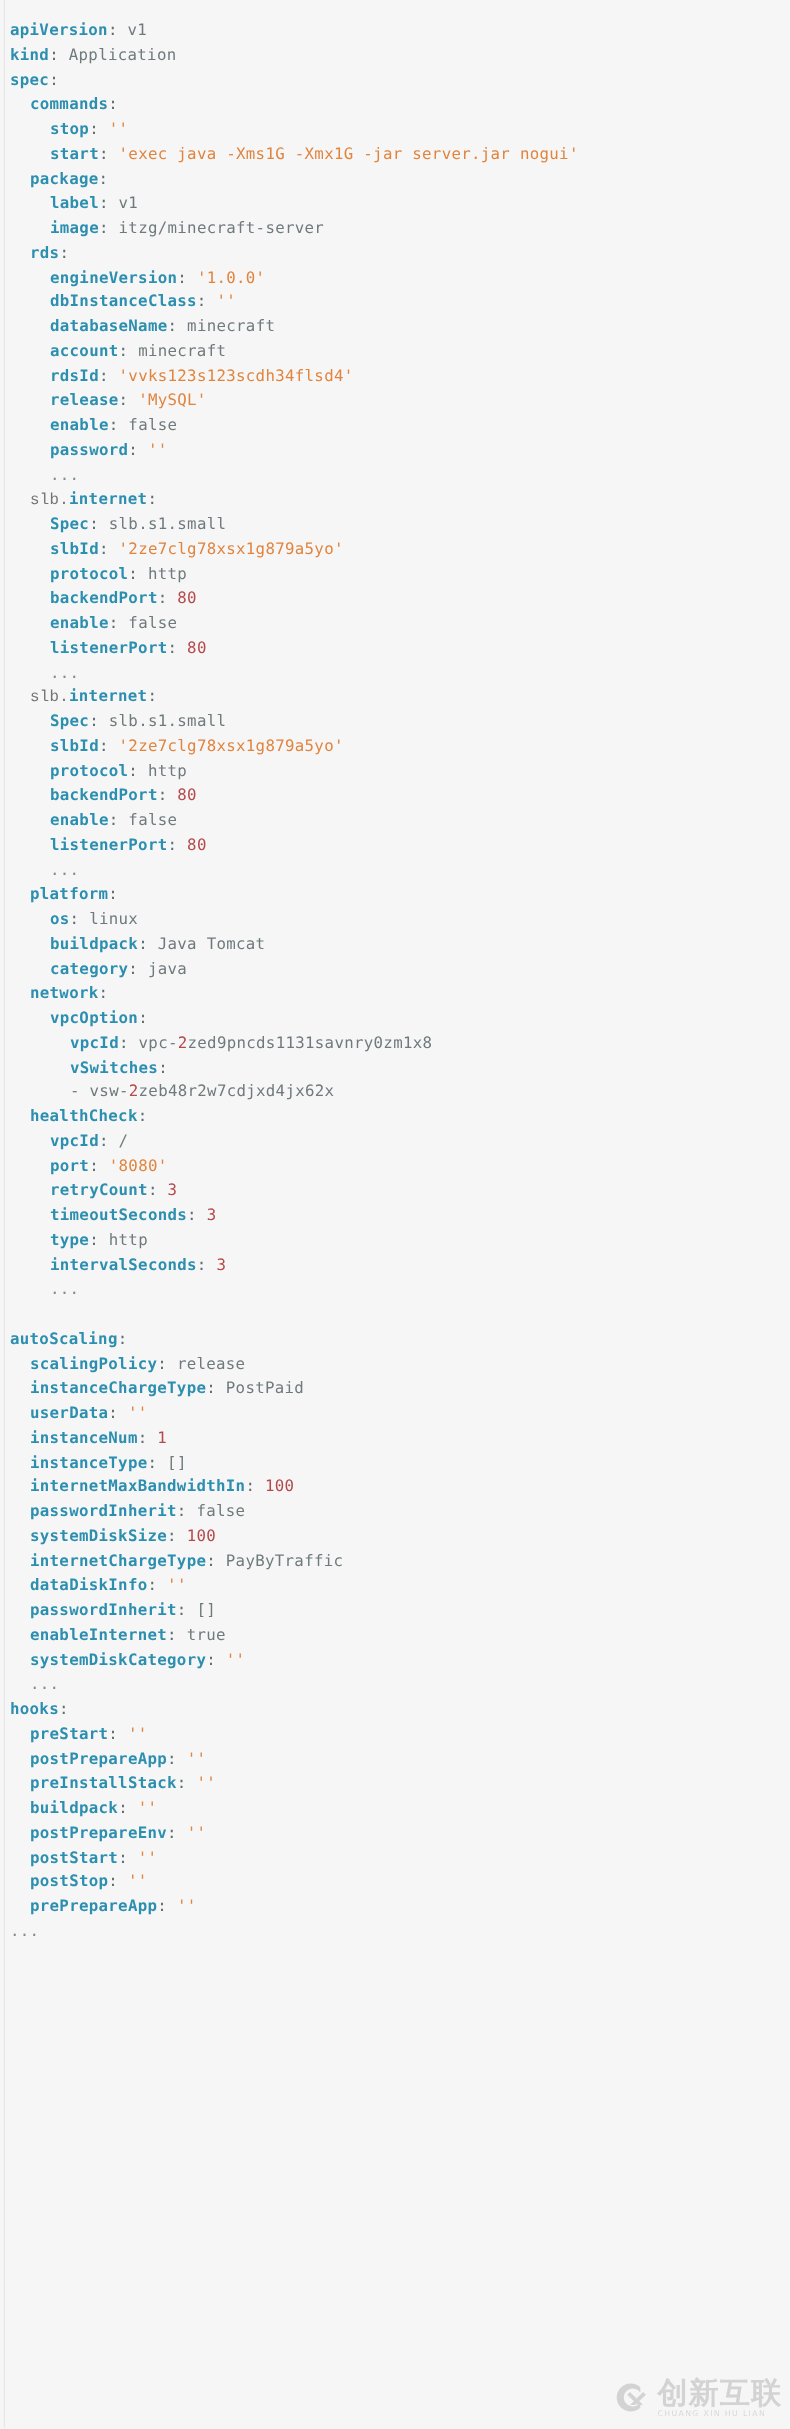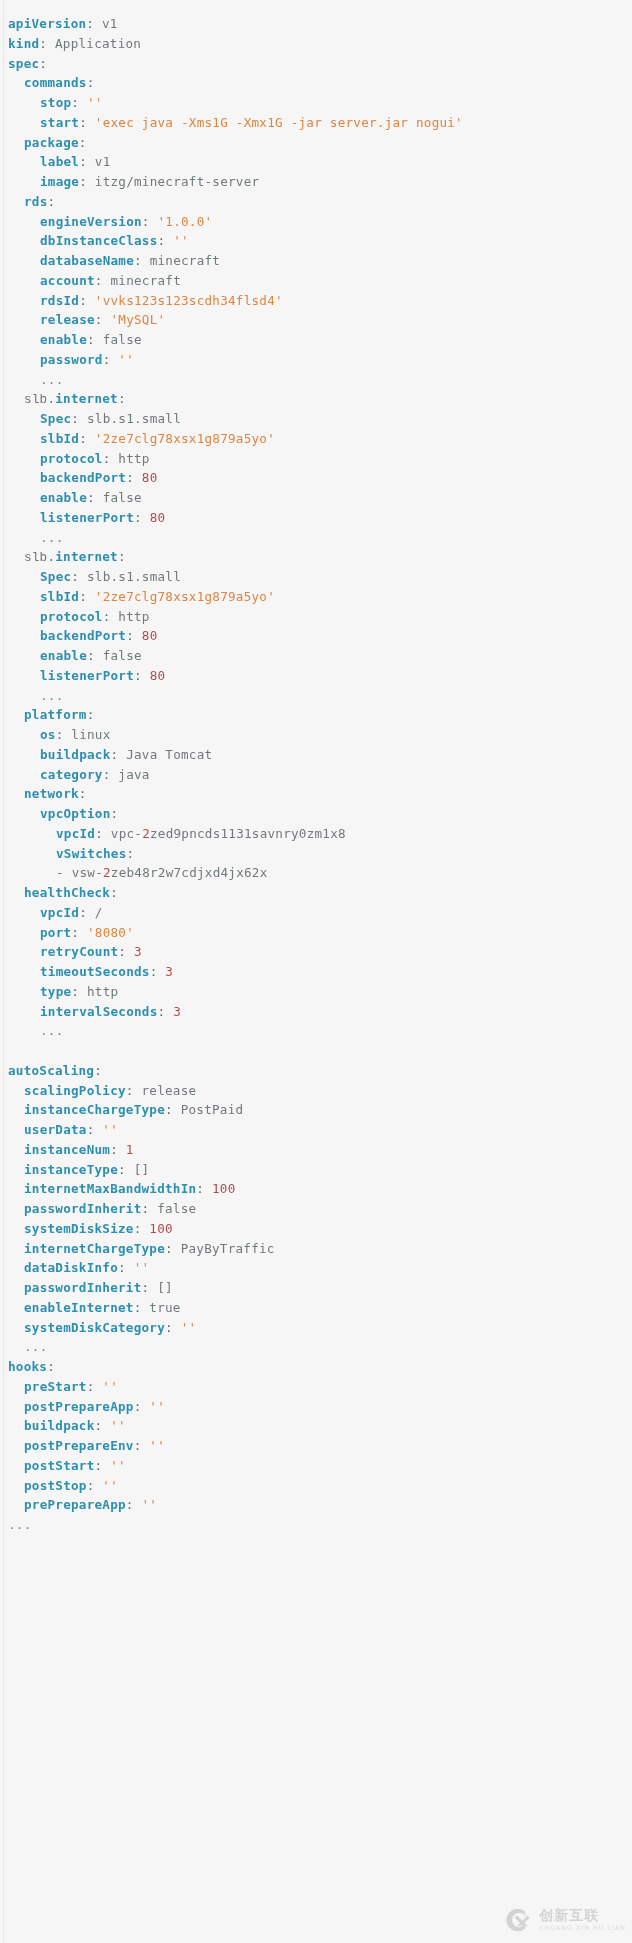--- a/index.html
+++ b/index.html
@@ -74,21 +74,21 @@
     height: 30px;
     position: relative;
   }
   #watermark .wm-text {
     display: flex;
     flex-direction: column;
     line-height: 1;
   }
   #watermark .wm-cn {
     font-family: "DejaVu Sans", "Liberation Sans", sans-serif;
-    font-size: 14px;
+    font-size: 24px;
     font-weight: bold;
     color: #8c8c8c;
     letter-spacing: 1px;
   }
   #watermark .wm-py {
     font-family: "DejaVu Sans", "Liberation Sans", sans-serif;
     font-size: 6.2px;
     color: #9a9a9a;
     letter-spacing: 1.1px;
     margin-top: 3px;
@@ -164,20 +164,21 @@
       <div class="code-line"><span style="display: inline-block; width: 16px;"></span><span class="k">systemDiskSize</span><span class="p">:</span><span class="n"> 100</span></div>
       <div class="code-line"><span style="display: inline-block; width: 16px;"></span><span class="k">internetChargeType</span><span class="p">:</span><span class="v"> PayByTraffic</span></div>
       <div class="code-line"><span style="display: inline-block; width: 16px;"></span><span class="k">dataDiskInfo</span><span class="p">:</span><span class="s"> ''</span></div>
       <div class="code-line"><span style="display: inline-block; width: 16px;"></span><span class="k">passwordInherit</span><span class="p">:</span><span class="b"> []</span></div>
       <div class="code-line"><span style="display: inline-block; width: 16px;"></span><span class="k">enableInternet</span><span class="p">:</span><span class="b"> true</span></div>
       <div class="code-line"><span style="display: inline-block; width: 16px;"></span><span class="k">systemDiskCategory</span><span class="p">:</span><span class="s"> ''</span></div>
       <div class="code-line"><span style="display: inline-block; width: 16px;"></span><span class="e">...</span></div>
       <div class="code-line"><span style="display: inline-block; width: 0px;"></span><span class="k">hooks</span><span class="p">:</span></div>
       <div class="code-line"><span style="display: inline-block; width: 16px;"></span><span class="k">preStart</span><span class="p">:</span><span class="s"> ''</span></div>
       <div class="code-line"><span style="display: inline-block; width: 16px;"></span><span class="k">postPrepareApp</span><span class="p">:</span><span class="s"> ''</span></div>
+      <div class="code-line"><span style="display: inline-block; width: 16px;"></span><span class="k">preInstallStack</span><span class="p">:</span><span class="s"> ''</span></div>
       <div class="code-line"><span style="display: inline-block; width: 16px;"></span><span class="k">buildpack</span><span class="p">:</span><span class="s"> ''</span></div>
       <div class="code-line"><span style="display: inline-block; width: 16px;"></span><span class="k">postPrepareEnv</span><span class="p">:</span><span class="s"> ''</span></div>
       <div class="code-line"><span style="display: inline-block; width: 16px;"></span><span class="k">postStart</span><span class="p">:</span><span class="s"> ''</span></div>
       <div class="code-line"><span style="display: inline-block; width: 16px;"></span><span class="k">postStop</span><span class="p">:</span><span class="s"> ''</span></div>
       <div class="code-line"><span style="display: inline-block; width: 16px;"></span><span class="k">prePrepareApp</span><span class="p">:</span><span class="s"> ''</span></div>
       <div class="code-line"><span style="display: inline-block; width: 0px;"></span><span class="e">...</span></div>
     </div>
 </div>
 
 <div id="watermark">

